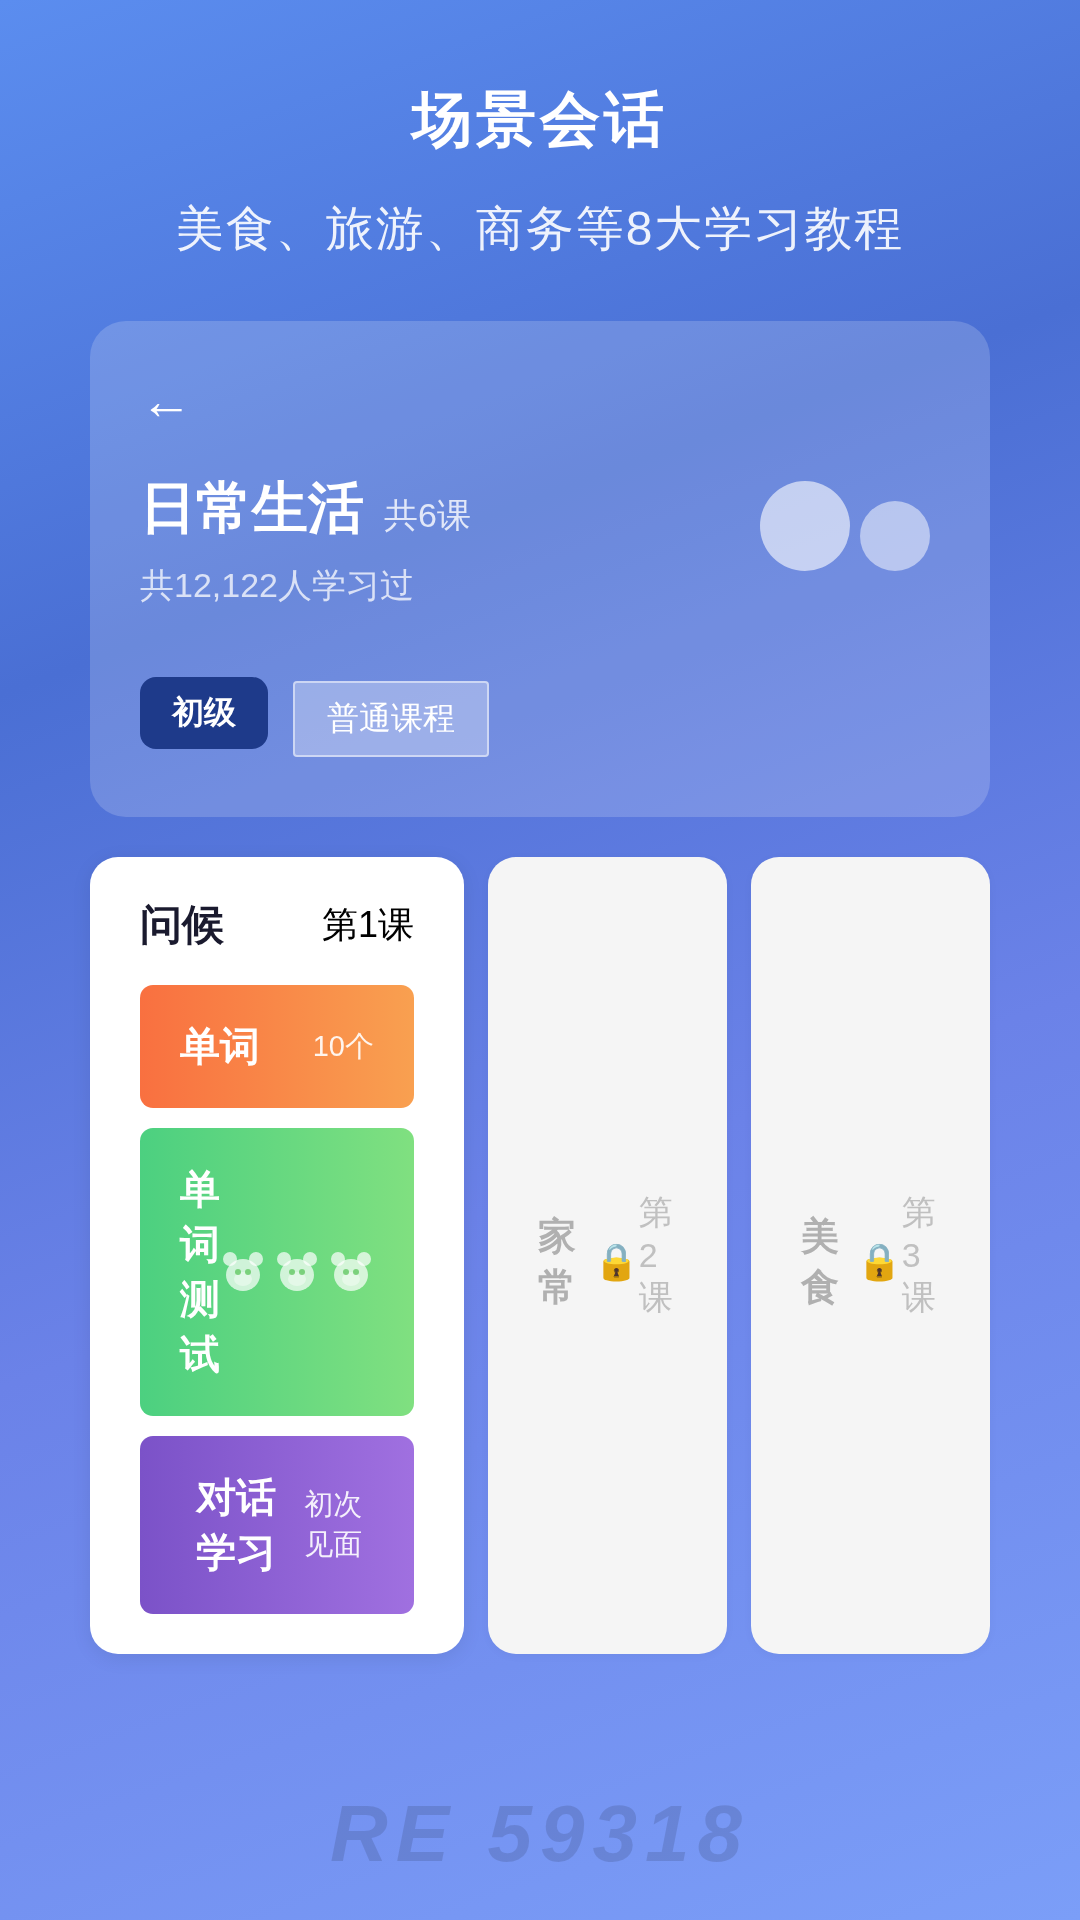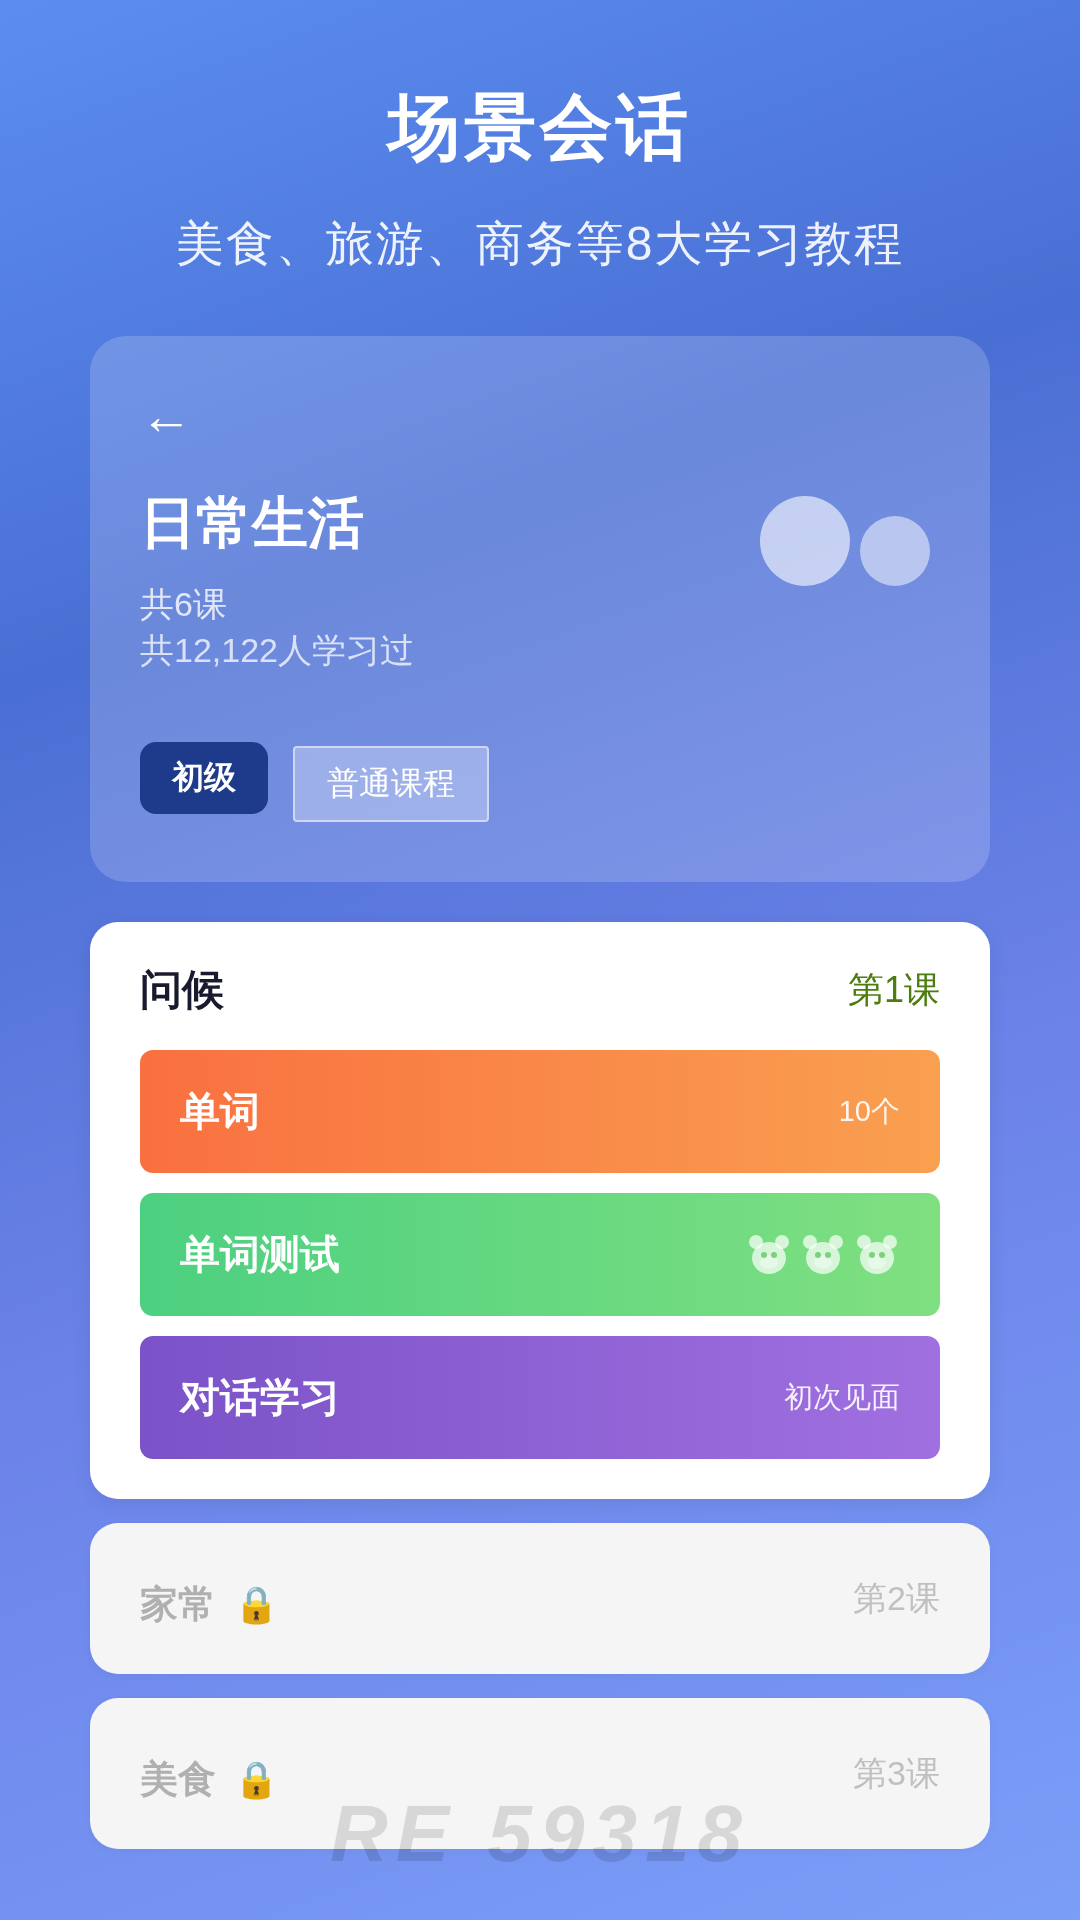--- a/index.html
+++ b/index.html
@@ -23,21 +23,21 @@
     }
 
     
     .header-section {
       width: 100%;
       padding: 80px 60px 40px;
       text-align: center;
     }
 
     .main-title {
-      font-size: 72px;
+      font-size: 60px;
       font-weight: 900;
       color: #ffffff;
       letter-spacing: 4px;
       margin-bottom: 36px;
     }
 
     .subtitle {
       font-size: 48px;
       font-weight: 400;
       color: rgba(255,255,255,0.9);
@@ -60,21 +60,21 @@
       cursor: pointer;
       display: inline-block;
       margin-bottom: 40px;
       font-weight: 300;
     }
 
     .course-info {
       display: flex;
       align-items: baseline;
       gap: 20px;
-      flex-direction: column;
+      margin-bottom: 16px;
     }
 
     .course-title-text {
       font-size: 56px;
       font-weight: 700;
       color: #ffffff;
     }
 
     .course-count {
       font-size: 34px;
@@ -137,21 +137,21 @@
       font-weight: 400;
       border: 2px solid rgba(255,255,255,0.5);
       margin-top: 12px;
     }
 
     
     .content-list {
       width: 900px;
       margin: 40px auto 0;
       display: flex;
-      flex-direction: column;
+      flex-direction: row;
       gap: 24px;
       padding-bottom: 60px;
     }
 
     
     .lesson-card {
       background: #ffffff;
       border-radius: 28px;
       padding: 40px 50px;
       box-shadow: 0 4px 20px rgba(0,0,0,0.08);
@@ -165,21 +165,21 @@
     }
 
     .lesson-name {
       font-size: 42px;
       font-weight: 700;
       color: #1a1a2e;
     }
 
     .lesson-number {
       font-size: 36px;
-      color: #4d7c0f;
+      color: #000000;
       font-weight: 400;
     }
 
     
     .activity-btn {
       width: 100%;
       border-radius: 13px;
       padding: 34px 40px;
       display: flex;
       justify-content: space-between;

